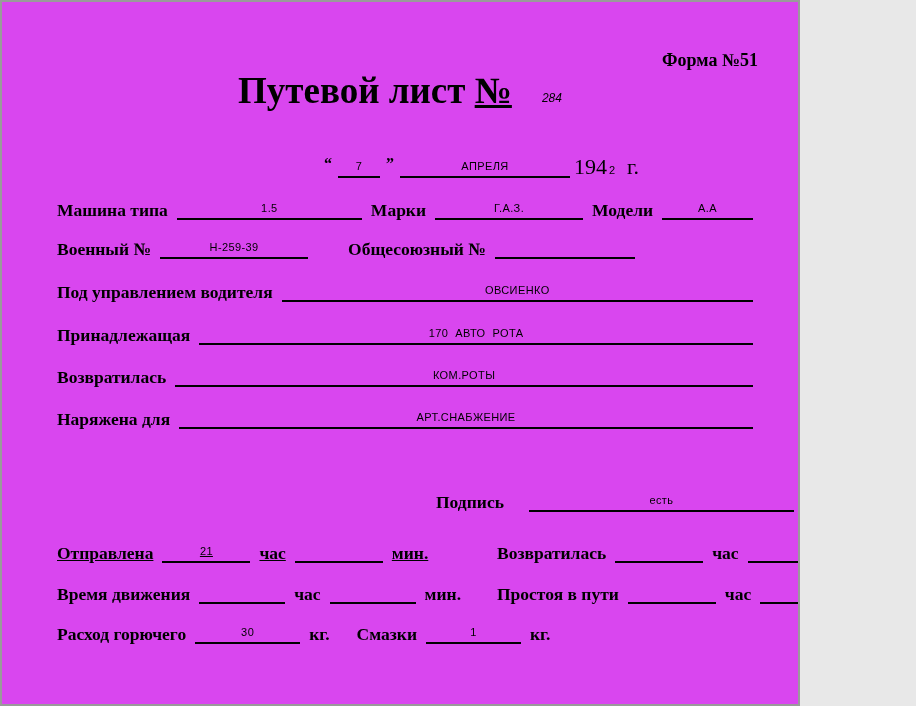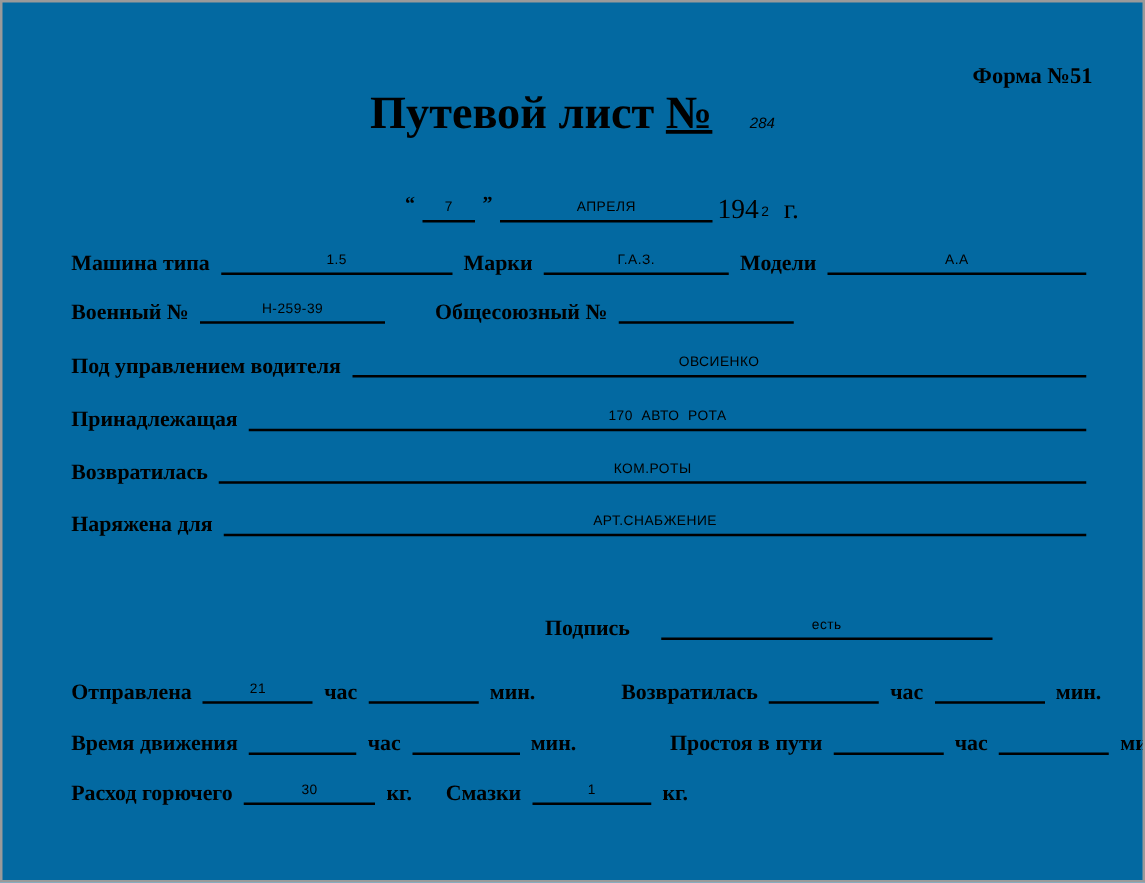--- a/index.html
+++ b/index.html
@@ -1,20 +1,20 @@
 <!DOCTYPE html>
 <html><head>
 <meta charset="utf-8">
 <style>
   html, body { margin: 0; padding: 0; background: #e8e8e8; }
   .page {
     position: relative;
-    width: 916px;
+    width: 800px;
     height: 706px;
-    background: #0369a1;
+    background: #d946ef;
     border: 2px solid #9a9a9a;
     box-sizing: border-box;
     font-family: "Liberation Serif", serif;
     color: #000;
     overflow: hidden;
   }
   .form-no {
     position: absolute;
     top: 48px;
     right: 40px;
@@ -173,21 +173,21 @@
       </span>
   </div>
 
   <div class="row" style="top:484px; left:434px; right:auto;gap:16px;">
     <span class="lbl">Подпись</span>
     <span class="blank" style="width:265px">
         <span class="val">есть</span>
       </span>
   </div>
 
-  <div class="row" style="top:535px; right:auto; width:420px;">
+  <div class="row" style="top:535px; right:auto; width:420px;text-decoration:underline;">
     <span class="lbl">Отправлена</span>
     <span class="blank" style="width:88px">
         <span class="val">21</span>
       </span>
     <span class="lbl after">час</span>
     <span class="blank" style="width:88px">
         <span class="val"></span>
       </span>
     <span class="lbl after">мин.</span>
   </div>
@@ -209,21 +209,21 @@
     <span class="blank" style="width:86px">
         <span class="val"></span>
       </span>
     <span class="lbl after">час</span>
     <span class="blank" style="width:86px">
         <span class="val"></span>
       </span>
     <span class="lbl after">мин.</span>
   </div>
 
-  <div class="row" style="top:576px; left:495px;margin-left:39px;">
+  <div class="row" style="top:576px; left:495px;">
     <span class="lbl">Простоя в пути</span>
     <span class="blank" style="width:88px">
         <span class="val"></span>
       </span>
     <span class="lbl after">час</span>
     <span class="blank" style="width:88px">
         <span class="val"></span>
       </span>
     <span class="lbl after">мин.</span>
   </div>

